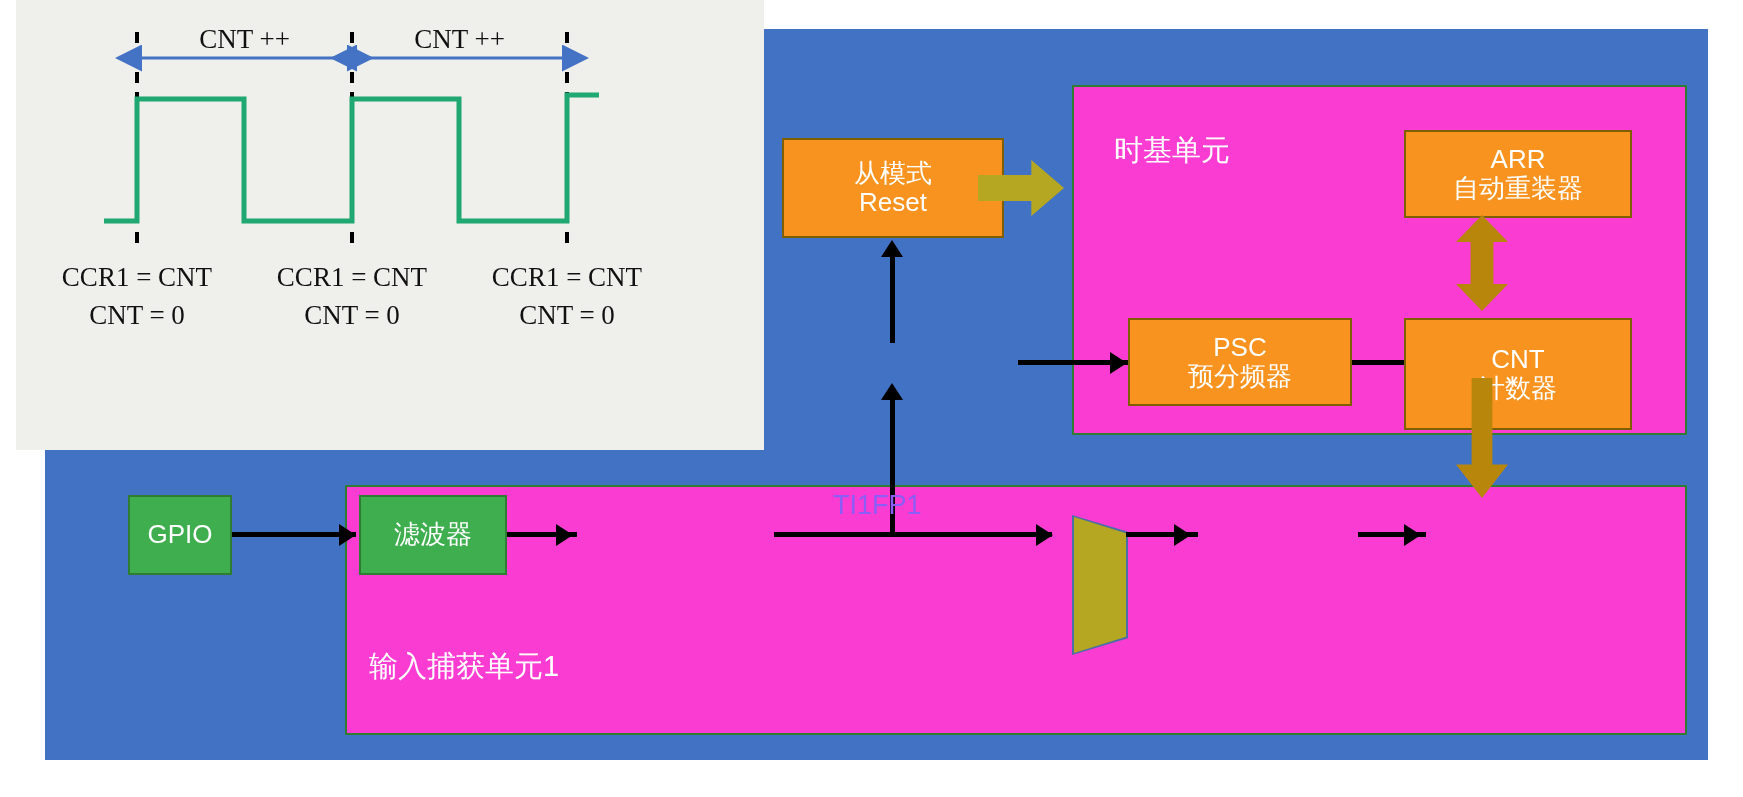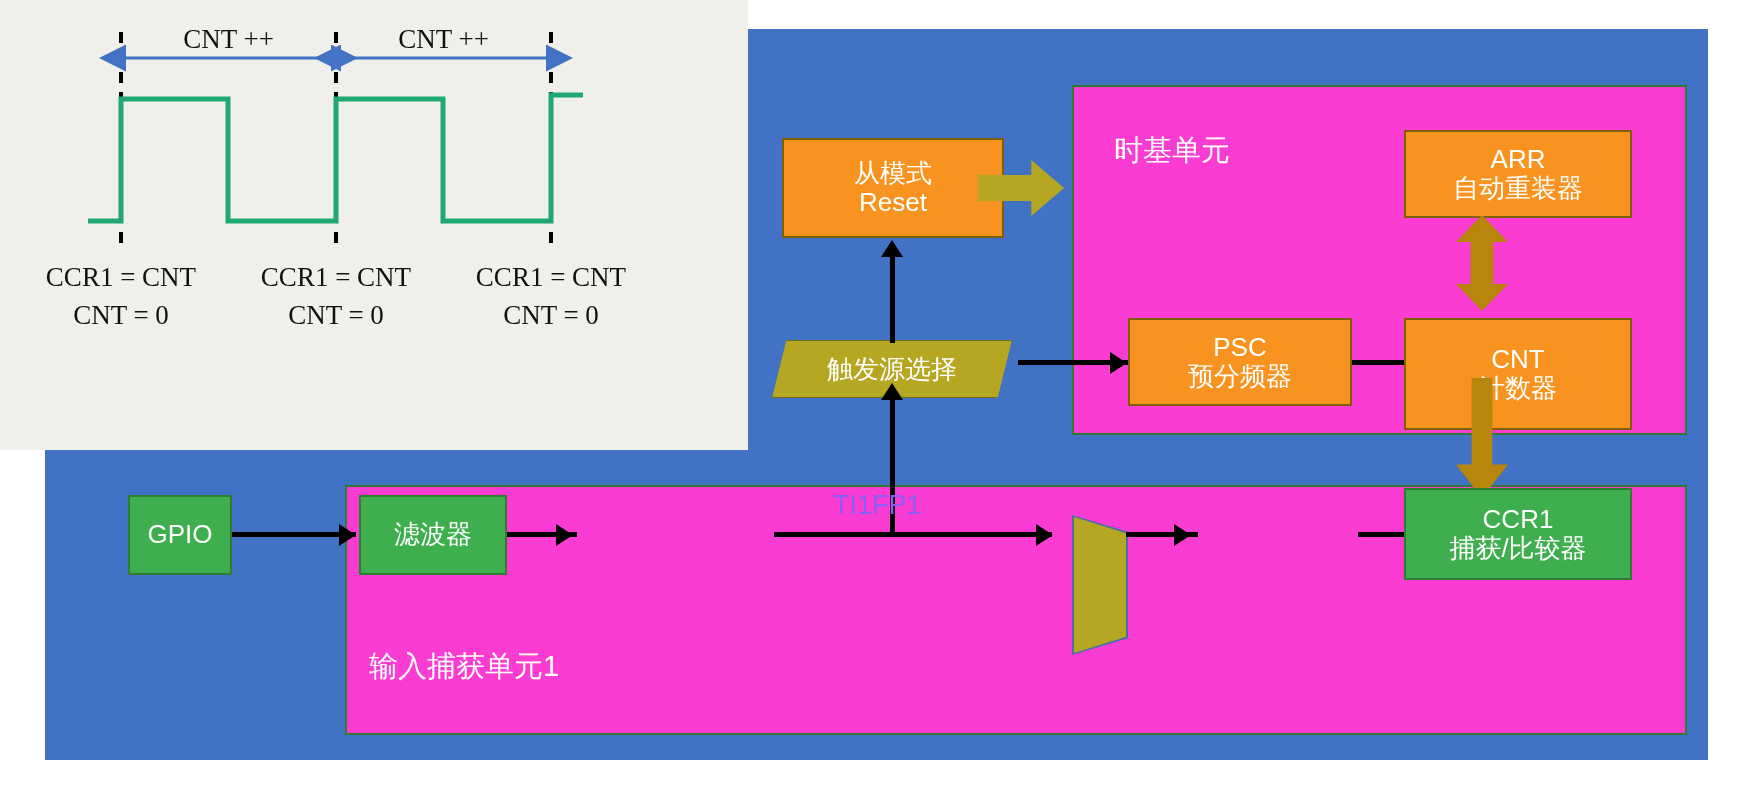--- a/index.html
+++ b/index.html
@@ -9,21 +9,21 @@
     font-family:"Liberation Sans","DejaVu Sans",sans-serif;
     overflow:hidden;position:relative;
   }
   #stage{position:absolute;left:0;top:0;width:1743px;height:797px;}
 
   
   .abs{position:absolute;box-sizing:border-box;}
 
   
   #wave-panel{
-    left:0;top:0;width:748px;height:450px;
+    left:16px;top:0;width:748px;height:450px;
     background:#EFEFEB;
   }
   .wf-label{
     position:absolute;color:#111;font-size:27px;
     font-family:"Liberation Serif","DejaVu Serif",serif;
     white-space:nowrap;text-align:center;
   }
   .cnt-inc{
     position:absolute;color:#111;font-size:27px;
     font-family:"Liberation Serif","DejaVu Serif",serif;
@@ -175,23 +175,20 @@
     <span class="wf-label" style="left:451px;top:300px;width:200px;">CNT = 0</span>
   </div>
 
   <div class="abs box orange" id="slave-mode-box" style="left:782px;top:138px;width:222px;height:100px;">
     <span>从模式</span>
     <span class="l2">Reset</span>
   </div>
 
   <div class="abs blockarrow" id="ba-slave"></div>
 
-  <div class="abs trap" id="trig-src">
-    <span>触发源选择</span>
-  </div>
 
   <div class="abs vline" style="left:890px;top:255px;height:88px;"></div>
   <div class="abs arrow-u" style="left:881px;top:240px;"></div>
 
   <div class="abs vline" style="left:890px;top:398px;height:136px;"></div>
   <div class="abs arrow-u" style="left:881px;top:383px;"></div>
 
   <div class="abs hline" style="left:1018px;top:360px;width:118px;"></div>
   <div class="abs arrow-r" style="left:1110px;top:352px;"></div>
 
@@ -238,18 +235,14 @@
   <div class="abs" id="mux-trap-outline"></div>
   <div class="abs" id="mux-trap" style="left:1074px;top:517px;width:52px;height:136px;"></div>
 
   <div class="abs hline" style="left:1126px;top:532px;width:72px;"></div>
   <div class="abs arrow-r" style="left:1174px;top:524px;"></div>
 
 
   <div class="abs hline" style="left:1358px;top:532px;width:68px;"></div>
   <div class="abs arrow-r" style="left:1404px;top:524px;"></div>
 
-  <div class="abs box green" id="ccr1-box" style="left:1404px;top:488px;width:228px;height:92px;">
-    <span>CCR1</span>
-    <span class="l2">捕获/比较器</span>
-  </div>
 
 </div>
 
 </body></html>

